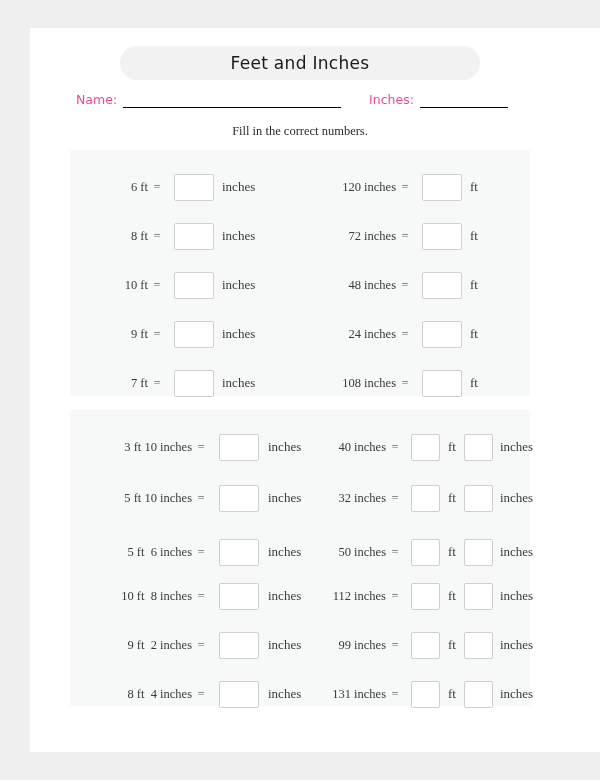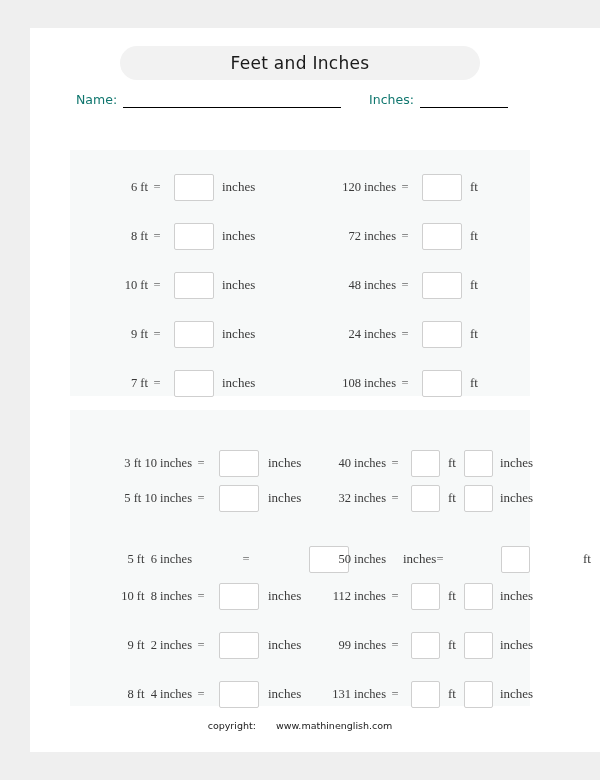--- a/index.html
+++ b/index.html
@@ -49,21 +49,21 @@
     left: 46px;
     top: 58px;
     width: 448px;
     height: 22px;
     display: flex;
     align-items: flex-end;
   }
   .idlabel {
     font-family: "DejaVu Sans", sans-serif;
     font-size: 12.5px;
-    color: #0f766e;
+    color: #ec4899;
     white-space: nowrap;
     padding-bottom: 1px;
   }
   .idline {
     border-bottom: 1.6px solid #000;
     height: 15px;
   }
   .idline.name { width: 218px; margin-left: 6px; }
   .idline.cls  { width: 88px;  margin-left: 6px; }
   .idspacer { width: 28px; }
@@ -99,23 +99,23 @@
   .col-right { left: 238px; width: 212px; }
 
   
   #section-1 .qrow.r0 { top: 24px; }
   #section-1 .qrow.r1 { top: 73px; }
   #section-1 .qrow.r2 { top: 122px; }
   #section-1 .qrow.r3 { top: 171px; }
   #section-1 .qrow.r4 { top: 220px; }
 
   
-  #section-2 .qrow.r0 { top: 40px; }
+  #section-2 .qrow.r0 { top: 24px; }
   #section-2 .qrow.r1 { top: 75px; }
-  #section-2 .qrow.r2 { top: 136px; gap: 45px; }
+  #section-2 .qrow.r2 { top: 129px; }
   #section-2 .qrow.r3 { top: 173px; align-items: center; }
   #section-2 .qrow.r4 { top: 222px; }
   #section-2 .qrow.r5 { top: 271px; }
 
   .qprompt {
     font-size: 12.5px;
     color: #3a3a3a;
     text-align: right;
     white-space: pre;
   }
@@ -178,20 +178,21 @@
   </div>
 
   <div class="idrow">
     <span class="idlabel">Name:</span>
     <span class="idline name"></span>
     <span class="idspacer"></span>
     <span class="idlabel">Inches:</span>
     <span class="idline cls"></span>
   </div>
 
+  <div class="instruction">Fill in the correct numbers.</div>
 
   <div class="section" id="section-1">
       <div class="qrow r0 col-left">
         <span class="qprompt">6 ft</span>
         <span class="qeq">=</span>
         <div class="ansbox box-wide"></div>
         <span class="qunit">inches</span>
       </div>
       <div class="qrow r1 col-left">
         <span class="qprompt">8 ft</span>
@@ -329,19 +330,14 @@
       <div class="qrow r5 col-right">
         <span class="qprompt">131 inches</span>
         <span class="qeq">=</span>
         <div class="ansbox box-narrow"></div>
         <span class="qunit mid">ft</span>
         <div class="ansbox box-narrow"></div>
         <span class="qunit">inches</span>
       </div>
     </div>
 
-  <div class="footer">
-    <span>copyright:</span>
-    <span class="sep"></span>
-    <span>www.mathinenglish.com</span>
-  </div>
 
 </div>
 
 </body></html>

